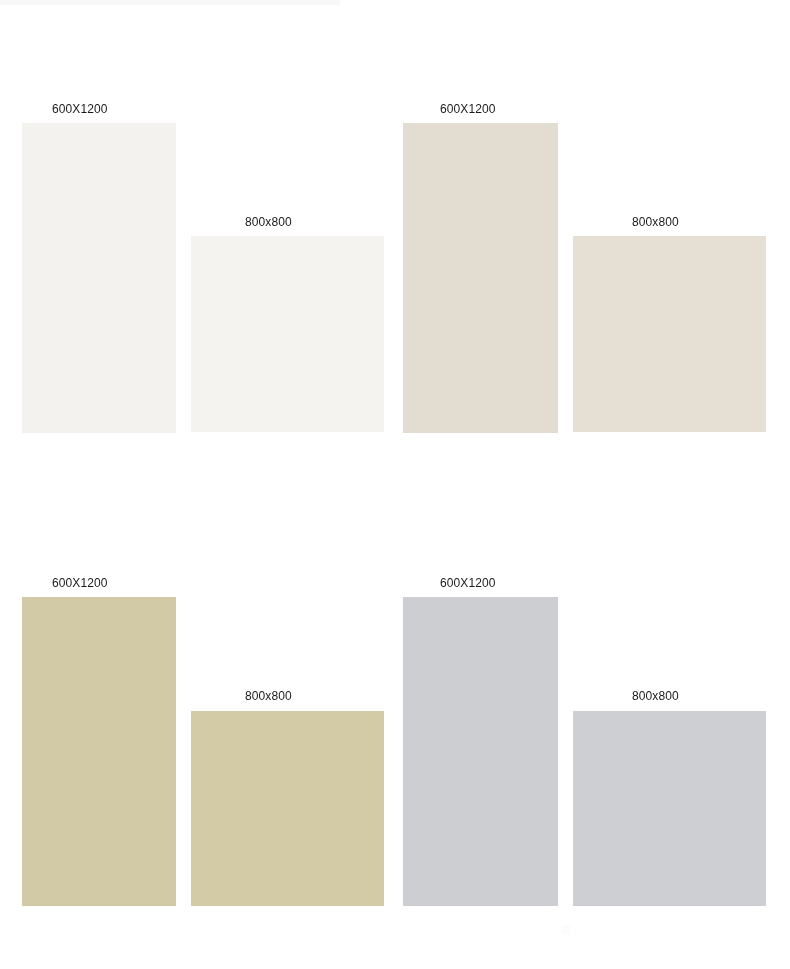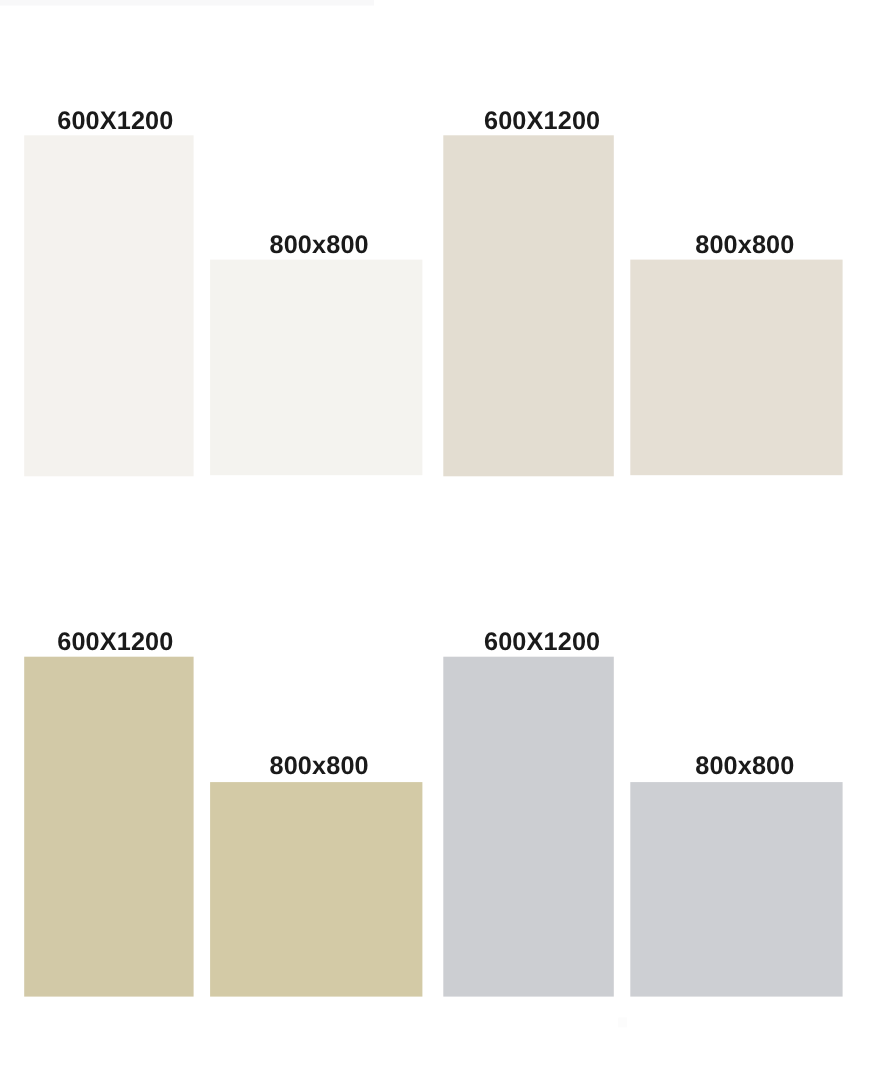--- a/index.html
+++ b/index.html
@@ -21,24 +21,24 @@
     width: 340px;
     height: 5px;
     background: #f8f8f9;
   }
 
   .tile-group { position: absolute; }
 
   .tile-label {
     position: absolute;
     color: #1a1a1a;
-    font-size: 23px;
+    font-size: 12px;
     line-height: 21px;
     white-space: nowrap;
-    font-weight: 700;
+    font-weight: 400;
     letter-spacing: 0.1px;
   }
 
   .tile {
     position: absolute;
     border: 0;
   }
 
   .speck {
     position: absolute;

